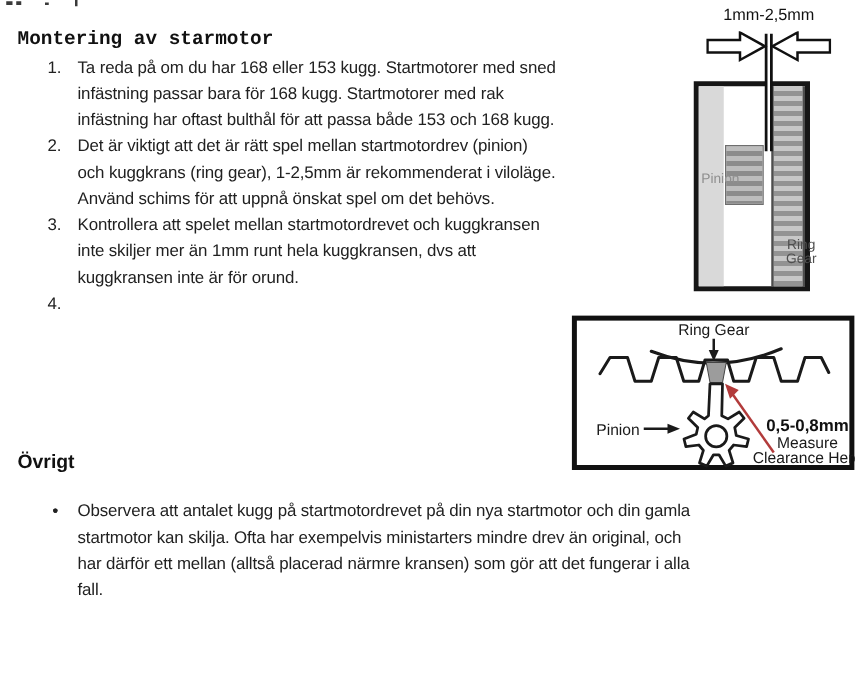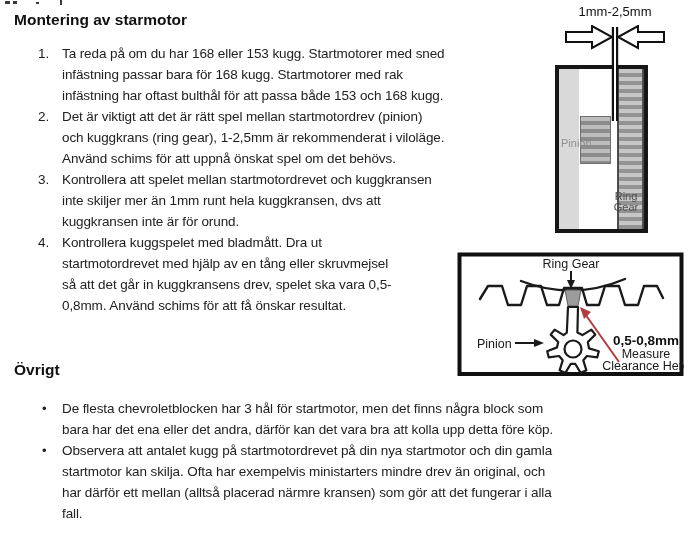--- a/index.html
+++ b/index.html
@@ -26,40 +26,40 @@
   .d1-rect{position:absolute;left:555px;top:65px;width:93px;height:168px;border:4px solid #161616;background:#fff;box-sizing:border-box;z-index:1;}
   .d1-inner{position:relative;width:85px;height:160px;}
   .d1-graybar{position:absolute;left:0;top:0;width:20px;height:160px;background:#d9d9d9;}
   .d1-ringcol{position:absolute;left:58px;top:0;width:27px;height:160px;box-sizing:border-box;
     border-left:2px solid #4d4d4d;border-right:2px solid #4d4d4d;
     background:repeating-linear-gradient(180deg,#c7c7c7 0 4px,#939393 4px 8px);}
   .d1-pinion{position:absolute;left:21px;top:47px;width:31px;height:48px;box-sizing:border-box;
     border:1px solid #6e6e6e;
     background:repeating-linear-gradient(180deg,#bdbdbd 0 4px,#8c8c8c 4px 8px);}
   .d1-pinion-label{position:absolute;left:2px;top:68px;font-size:11px;color:#8f8f8f;z-index:4;}
-  .d1-ring-label{position:absolute;left:49px;top:122px;width:36px;text-align:center;font-size:11px;line-height:11px;color:#4f4f4f;z-index:4;white-space:pre-line;}
+  .d1-ring-label{position:absolute;left:64px;top:122px;width:36px;text-align:center;font-size:11px;line-height:11px;color:#4f4f4f;z-index:4;white-space:pre-line;}
 
   
   .d2-svg{position:absolute;left:457px;top:252px;}
   .d2-txt{font-family:"Liberation Sans",sans-serif;font-size:12.5px;fill:#1a1a1a;}
   .d2-txt-bold{font-family:"Liberation Sans",sans-serif;font-size:13.5px;font-weight:bold;fill:#111;}
 </style>
 </head>
 <body>
 
 <div id="page">
 
   <div>
     <div class="frag" style="left:5px;top:1px;width:5px;height:3px;"></div>
     <div class="frag" style="left:13px;top:1px;width:4px;height:3px;"></div>
     <div class="frag" style="left:36px;top:2px;width:3px;height:2px;"></div>
     <div class="frag" style="left:60px;top:0px;width:2px;height:5px;"></div>
   </div>
 
-  <div class="h1" style="top:11px;">Montering av starmotor</div>
+  <div class="h1" style="top:22px;font-family:Liberation Mono, monospace;">Montering av starmotor</div>
 
   <div class="olist">
     <div class="oitem">
       <span class="onum">1.</span>
       <span class="prelines">Ta reda på om du har 168 eller 153 kugg. Startmotorer med sned
 infästning passar bara för 168 kugg. Startmotorer med rak
 infästning har oftast bulthål för att passa både 153 och 168 kugg.</span>
     </div>
     <div class="oitem">
       <span class="onum">2.</span>
@@ -68,34 +68,28 @@
 Använd schims för att uppnå önskat spel om det behövs.</span>
     </div>
     <div class="oitem">
       <span class="onum">3.</span>
       <span class="prelines">Kontrollera att spelet mellan startmotordrevet och kuggkransen
 inte skiljer mer än 1mm runt hela kuggkransen, dvs att
 kuggkransen inte är för orund.</span>
     </div>
     <div class="oitem">
       <span class="onum">4.</span>
-      <span class="prelines">Kontrollera kuggspelet med bladmått. Dra ut
-startmotordrevet med hjälp av en tång eller skruvmejsel
-så att det går in kuggkransens drev, spelet ska vara 0,5-
-0,8mm. Använd schims för att få önskar resultat.</span>
     </div>
   </div>
 
   <div class="h1" style="top:361px;text-align:center;">Övrigt</div>
 
   <div class="blist">
     <div class="bitem">
       <span class="bmark">•</span>
-      <span class="prelines">De flesta chevroletblocken har 3 hål för startmotor, men det finns några block som
-bara har det ena eller det andra, därför kan det vara bra att kolla upp detta före köp.</span>
     </div>
     <div class="bitem">
       <span class="bmark">•</span>
       <span class="prelines">Observera att antalet kugg på startmotordrevet på din nya startmotor och din gamla
 startmotor kan skilja. Ofta har exempelvis ministarters mindre drev än original, och
 har därför ett mellan (alltså placerad närmre kransen) som gör att det fungerar i alla
 fall.</span>
     </div>
   </div>
 

